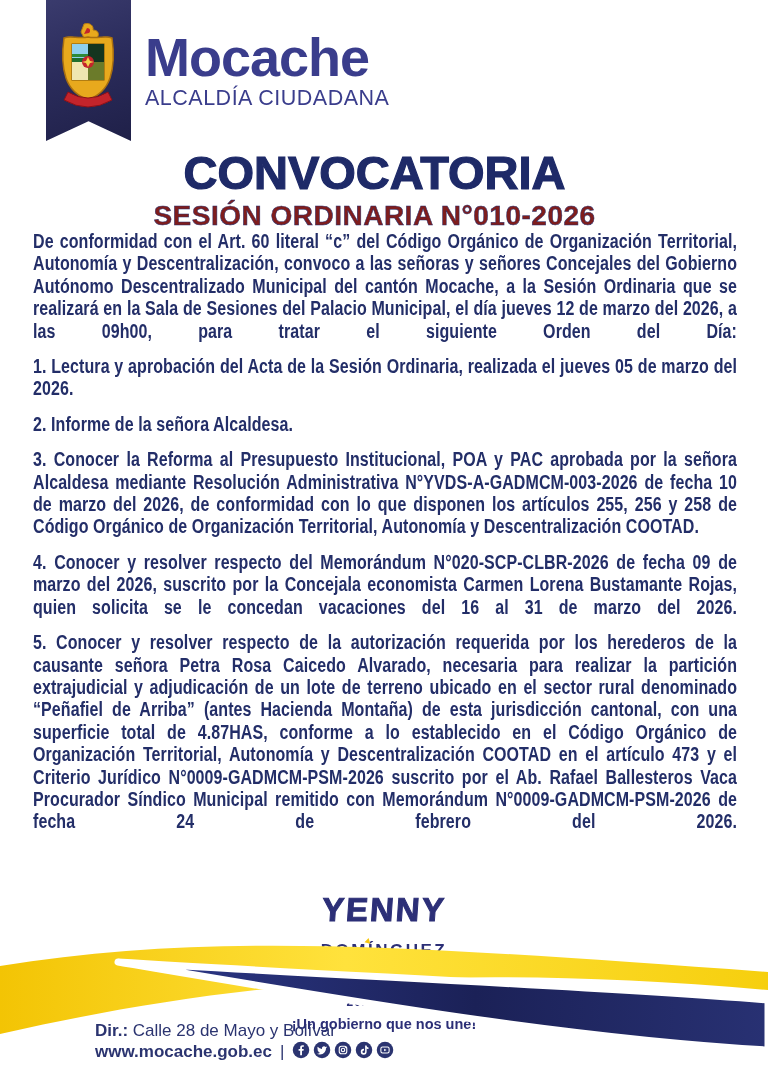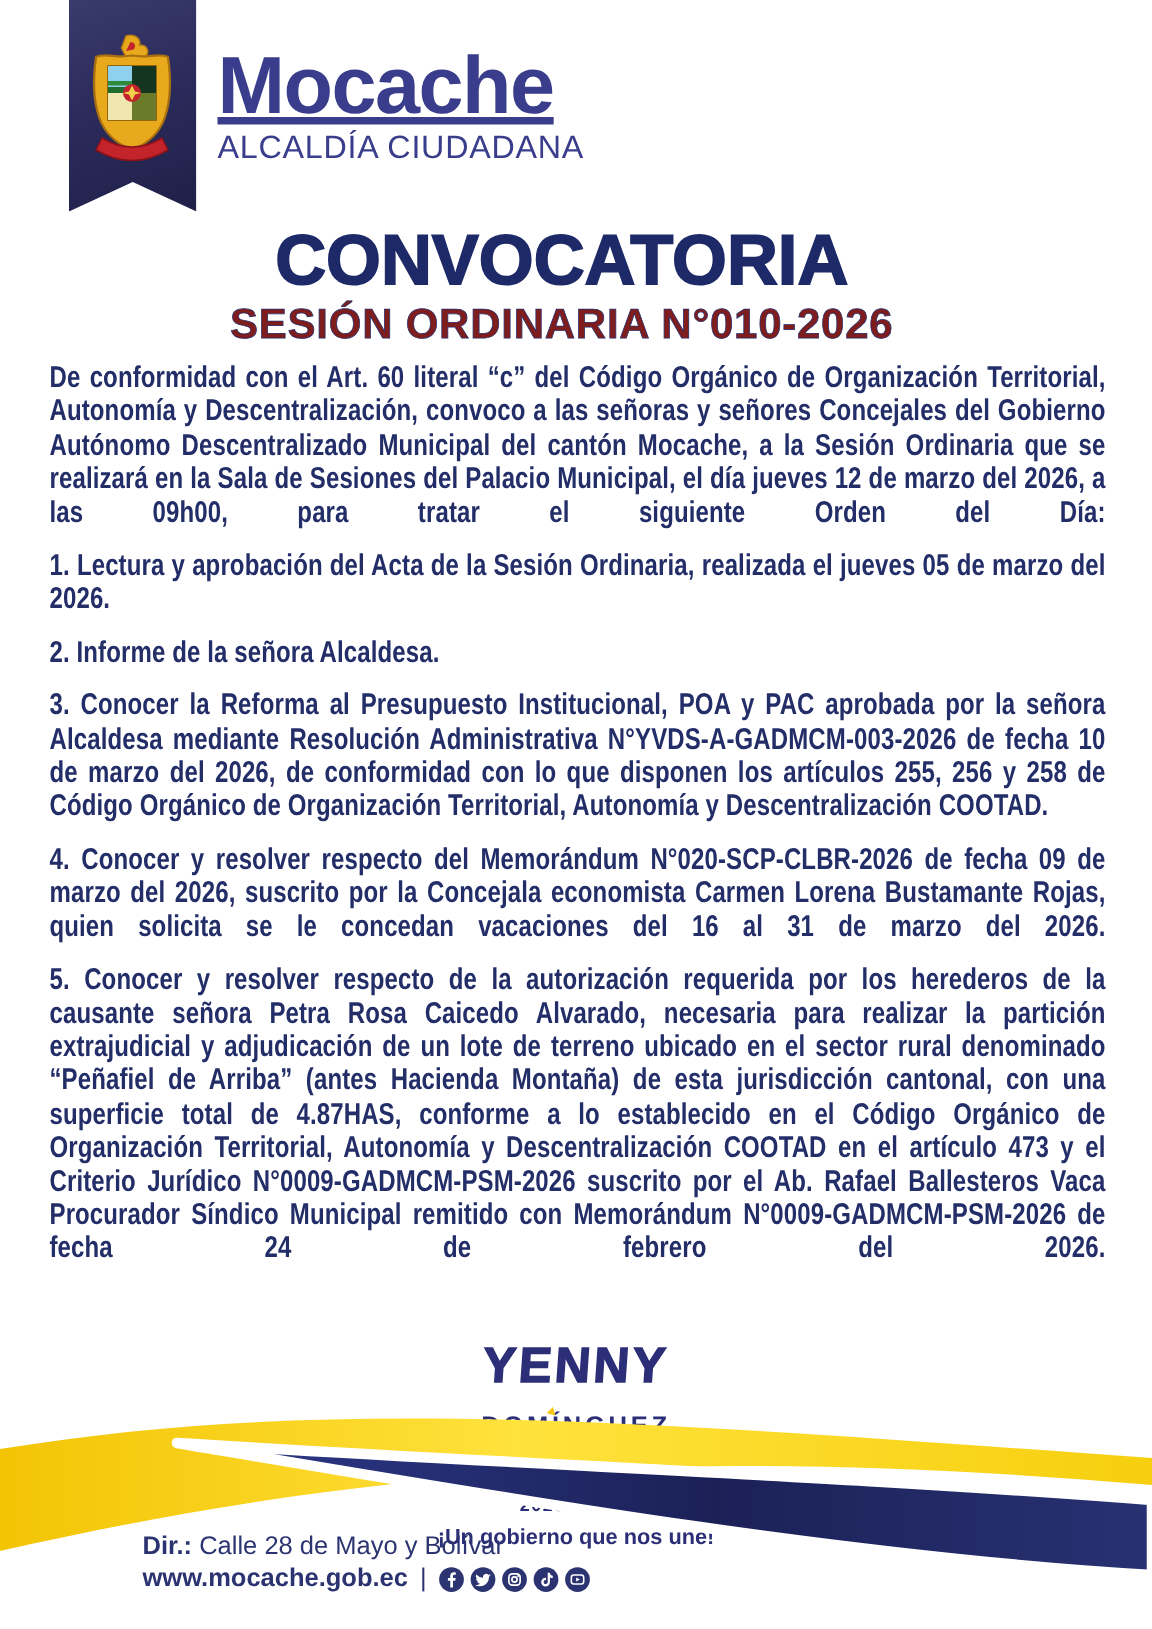--- a/index.html
+++ b/index.html
@@ -10,38 +10,38 @@
   }
   
   .ribbon {
     position:absolute; left:46px; top:0; width:85px; height:141px;
     background:linear-gradient(160deg,#3a3b6d 0%,#2b2c5c 45%,#1f2048 100%);
     clip-path:polygon(0 0,100% 0,100% 100%,50% 86%,0 100%);
   }
   .crest { position:absolute; left:10px; top:22px; }
   .brand { position:absolute; left:145px; top:30px; }
   .brand-name {
-    font-size:54px; font-weight:bold; color:#3a3d8c; letter-spacing:-1px; line-height:1;text-decoration:underline;
+    font-size:54px; font-weight:bold; color:#3a3d8c; letter-spacing:-1px; line-height:1;
   }
   .brand-sub {
     font-size:21.5px; color:#3a3d8c; letter-spacing:0.5px; margin-top:2px; white-space:nowrap;
   }
   
   .title-block { position:absolute; left:0; top:148px; width:749px; text-align:center; }
   .main-title {
     font-size:47px; font-weight:bold; color:#1e2a68; letter-spacing:0px; line-height:1.05;
     -webkit-text-stroke:1.2px #1e2a68;
   }
   .sub-title {
     font-size:28px; font-weight:bold; color:#7f1d1d; margin-top:3px; letter-spacing:0.5px;
     -webkit-text-stroke:0.5px #232e6d;
   }
   
   .doc-body {
-    position:absolute; left:33px; top:241px; width:704px;
+    position:absolute; left:33px; top:230px; width:704px;
   }
   .doc-scale {
     width:880px; transform:scaleX(0.8); transform-origin:0 0;
   }
   .doc-scale p {
     font-size:20px; font-weight:bold; color:#232e68; line-height:22.4px;
     text-align:justify; margin-bottom:13px; letter-spacing:0.1px;
   }
   .doc-scale p.force-last { text-align-last:justify; }
   
@@ -66,21 +66,21 @@
   }
   .sig-swoosh { display:block; margin:0 auto; }
   .sig-period { font-size:12px; font-weight:bold; color:#2c2f77; margin-top:3px; letter-spacing:1px; }
   .sig-slogan { font-size:14.5px; font-weight:bold; color:#2c2f77; margin-top:9px; }
   
   .waves { position:absolute; left:0; bottom:0; width:768px; height:170px; }
   .contact {
     position:absolute; left:95px; top:1020px; z-index:5; color:#2b3470; line-height:21px;
   }
   .contact-line1 { font-size:17px; font-weight:bold; white-space:nowrap; }
-  .contact-line2 { font-size:17px; font-weight:bold; white-space:nowrap; display:flex; align-items:flex-end; gap:6px; }
+  .contact-line2 { font-size:17px; font-weight:bold; white-space:nowrap; display:flex; align-items:flex-start; gap:6px; }
   .sep { margin:0 2px; font-weight:normal; }
   .social-row { display:inline-flex; gap:3px; align-items:center; }
   .social-row svg { display:block; }
 </style>
 </head>
 <body>
 
 <div class="ribbon">
   <svg class="crest" width="64" height="92" viewBox="0 0 64 92">
 

